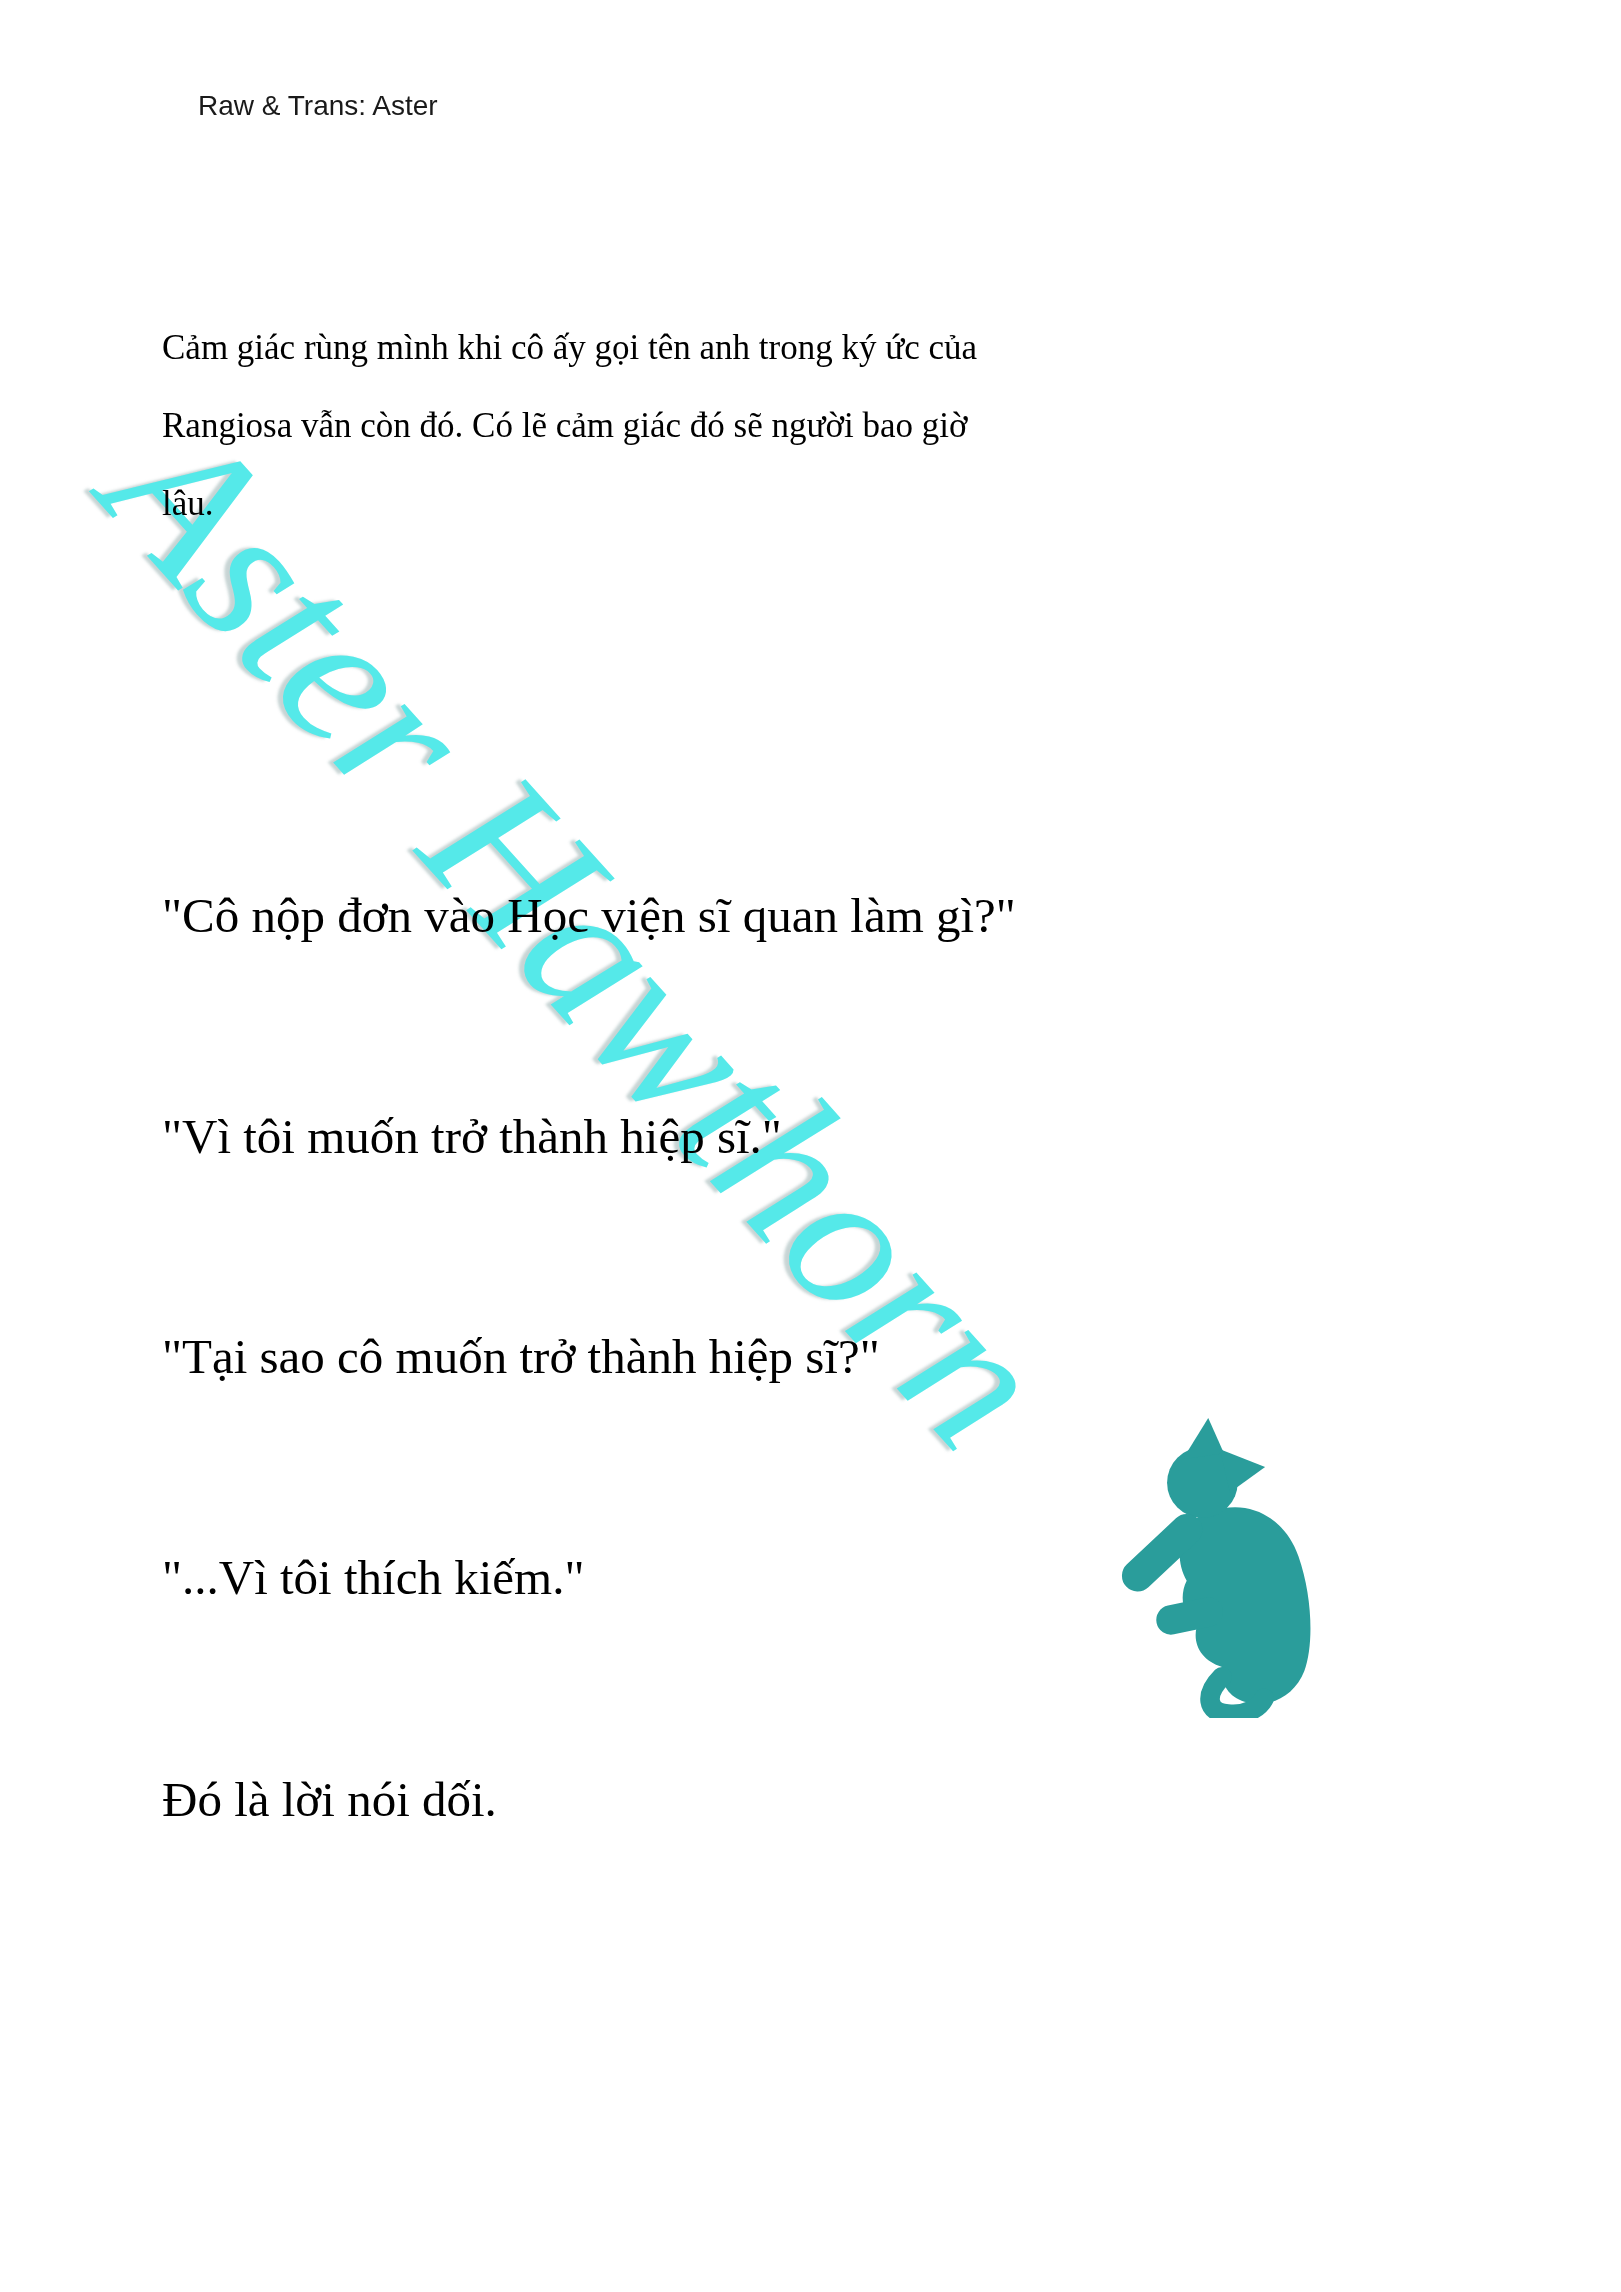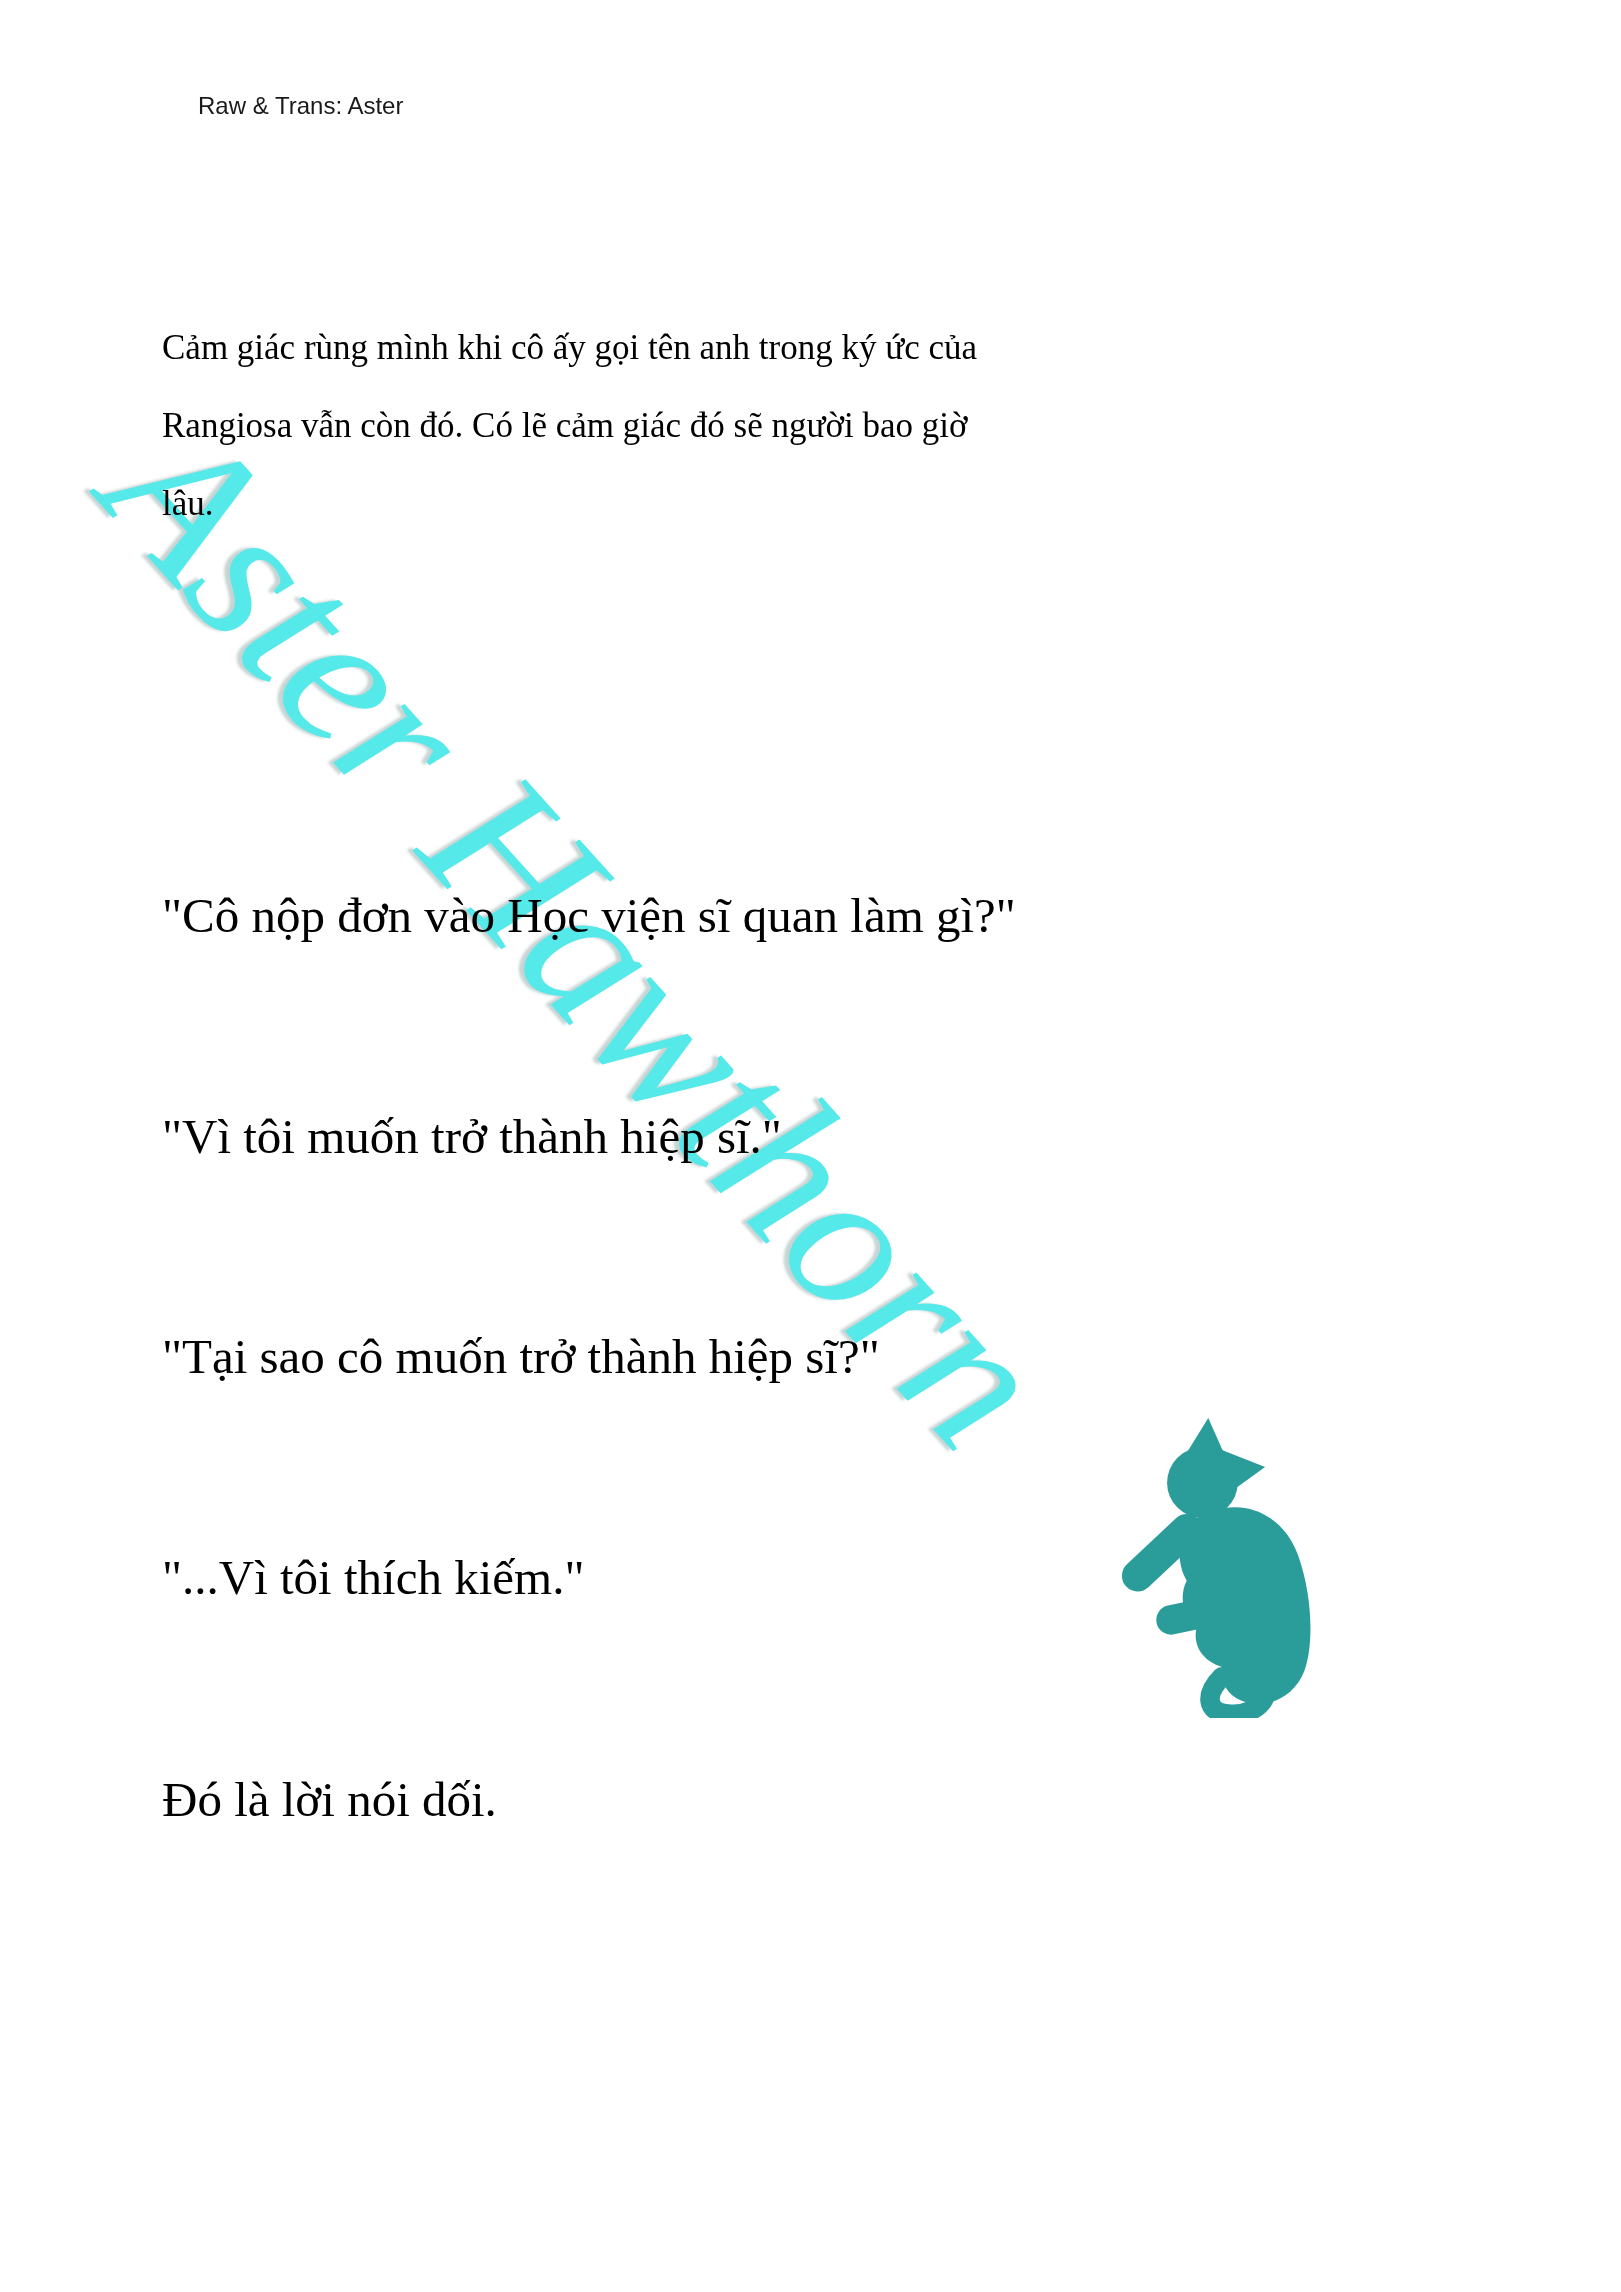--- a/index.html
+++ b/index.html
@@ -11,21 +11,21 @@
     overflow: hidden;
     font-family: "Liberation Serif", "DejaVu Serif", serif;
     color: var(--text, #000000);
   }
 
   .credit-line {
     position: absolute;
     left: 198px;
     top: 90px;
     font-family: "Liberation Sans", "DejaVu Sans", sans-serif;
-    font-size: 24px;
+    font-size: 28px;
     line-height: 31px;
     color: #1a1a1a;
     white-space: nowrap;
     z-index: 4;
   }
 
   .watermark {
     position: absolute;
     left: 221px;
     top: 387px;

